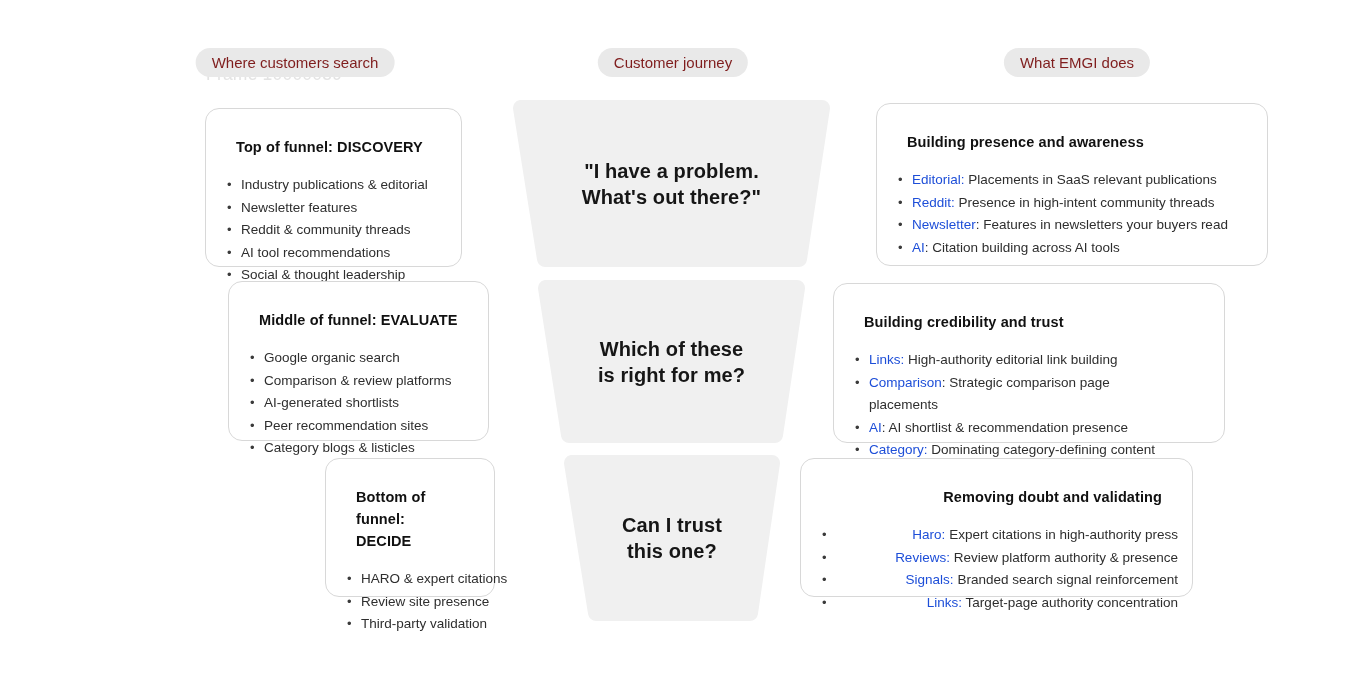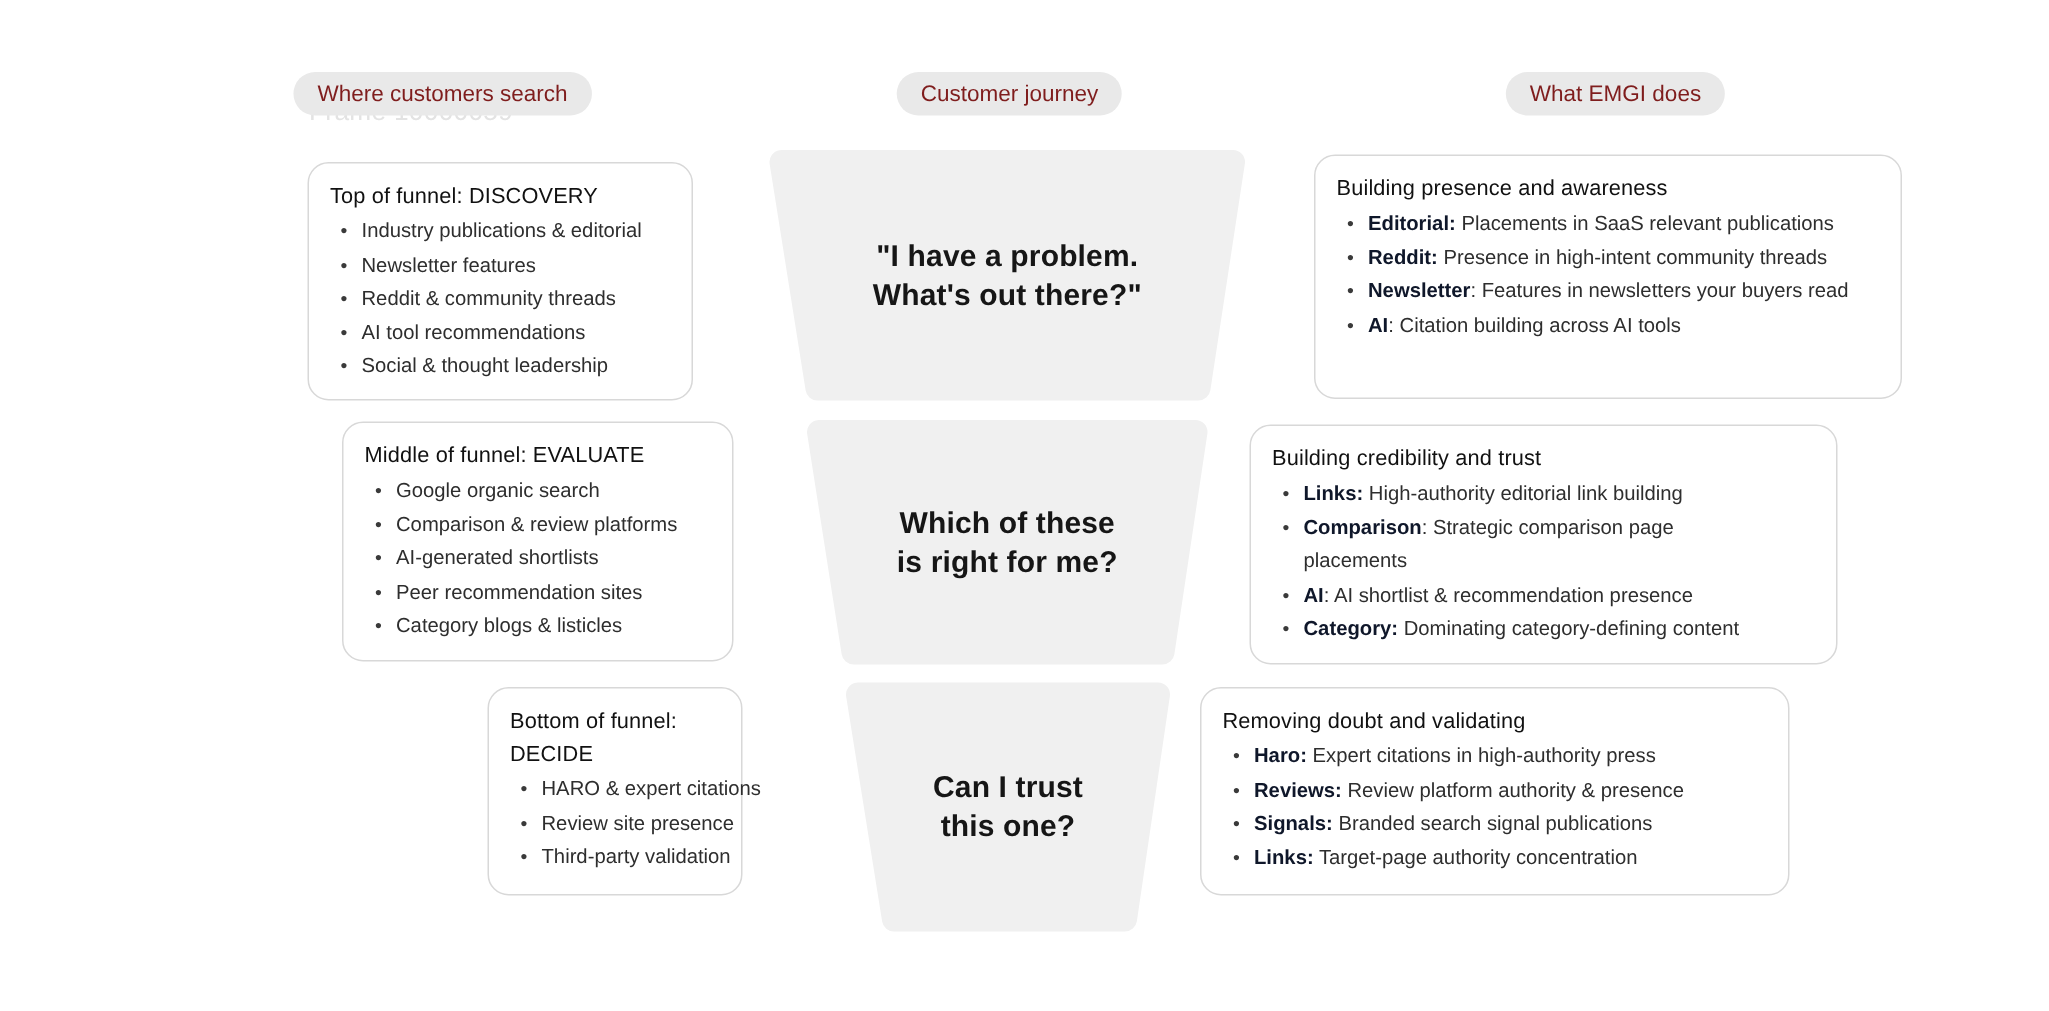--- a/index.html
+++ b/index.html
@@ -15,34 +15,34 @@
     position:absolute;z-index:2;top:48px;height:29px;line-height:29px;
     padding:0 16px;border-radius:15px;background:var(--pill_bg,#e9e9e9);
     font-size:15px;color:#7f1d1d;white-space:nowrap;transform:translateX(-50%);
   }
   .card{
     position:absolute;z-index:1;box-sizing:border-box;background:#fff;
     border:1px solid var(--card_border,#d8d8d8);border-radius:14px;
     padding:11px 14px;
   }
   .card h3{
-    margin:0;font-size:14.5px;font-weight:400;color:var(--text_primary,#111111);
+    margin:16px;font-size:14.5px;font-weight:700;color:var(--text_primary,#111111);
     line-height:22px;letter-spacing:.1px;
   }
   .card ul{margin:1px 0 0 0;padding:0;list-style:none;}
   .card li{
     position:relative;padding-left:21px;font-size:13.5px;line-height:22.5px;
     color:var(--text_secondary,#2e2e2e);white-space:nowrap;
   }
   .card li.wrap{white-space:normal;}
   .card li::before{
     content:"\2022";position:absolute;left:7px;top:0;font-size:13px;
     color:#3a3a3a;
   }
-  .card li b{font-weight:700;color:#0f172a;}
+  .card li b{font-weight:400;color:#1d4ed8;}
   .funnel-svg{position:absolute;left:0;top:0;z-index:1;}
   .stage-label{
     position:absolute;z-index:2;display:flex;align-items:center;justify-content:center;
     text-align:center;white-space:pre-line;font-size:20px;font-weight:700;
     line-height:26px;color:#161616;letter-spacing:.1px;
   }
 </style>
 </head>
 <body>
 
@@ -111,23 +111,23 @@
   <div class="card" style="left:833px;top:283px;width:392px;height:160px;">
     <h3>Building credibility and trust</h3>
     <ul>
       <li><b>Links:</b><span> High-authority editorial link building</span></li>
       <li class="wrap" style="max-width:280px;"><b>Comparison</b><span>: Strategic comparison page placements</span></li>
       <li><b>AI</b><span>: AI shortlist &amp; recommendation presence</span></li>
       <li><b>Category:</b><span> Dominating category-defining content</span></li>
     </ul>
   </div>
 
-  <div class="card" style="left:800px;top:458px;width:393px;height:139px;">
+  <div class="card" style="left:800px;top:458px;width:393px;height:139px;text-align:right;">
     <h3>Removing doubt and validating</h3>
     <ul>
       <li><b>Haro:</b><span> Expert citations in high-authority press</span></li>
       <li><b>Reviews:</b><span> Review platform authority &amp; presence</span></li>
-      <li><b>Signals:</b><span> Branded search signal publications</span></li>
+      <li><b>Signals:</b><span> Branded search signal reinforcement</span></li>
       <li><b>Links:</b><span> Target-page authority concentration</span></li>
     </ul>
   </div>
 
 </div>
 
 </body></html>

